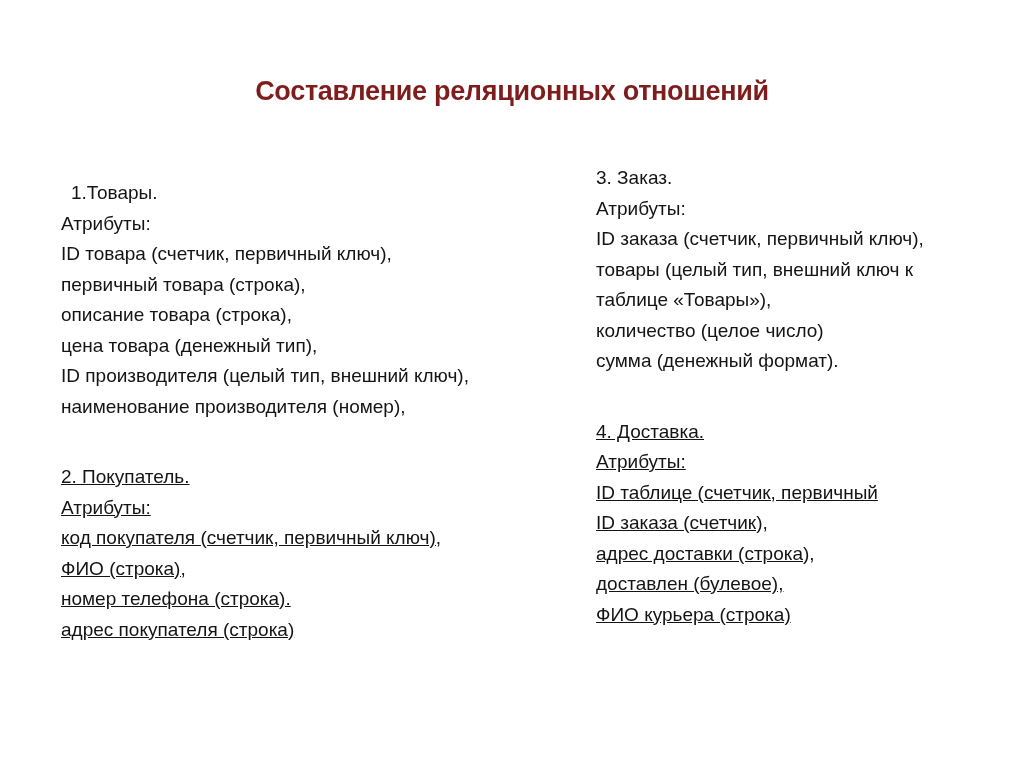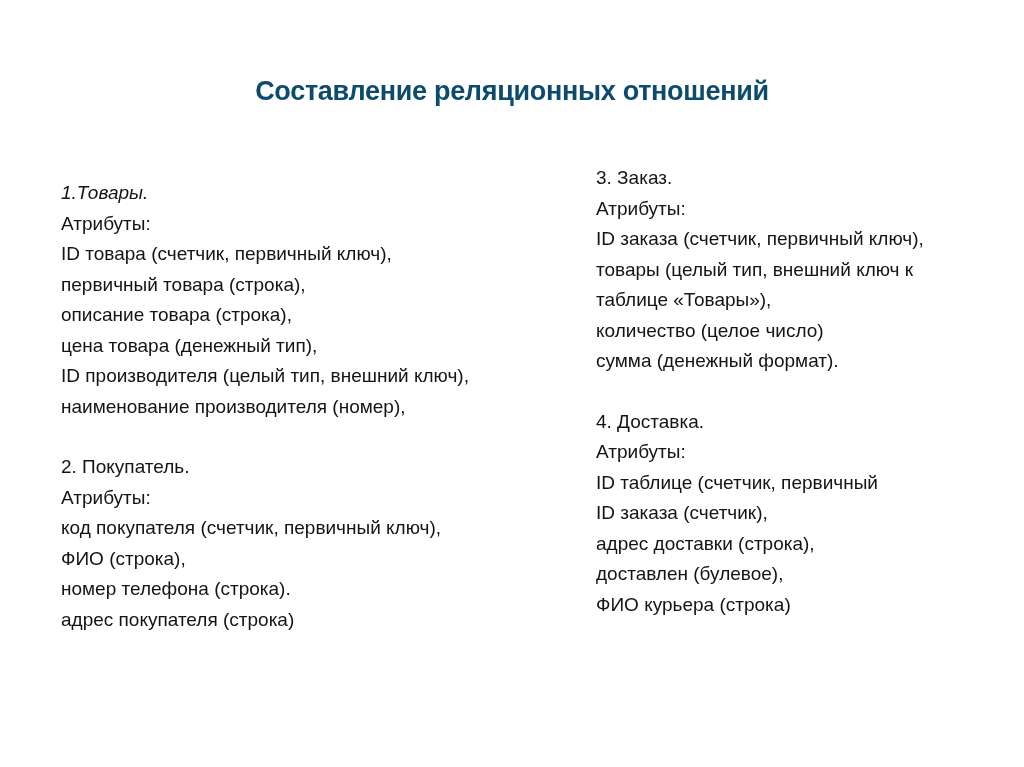--- a/index.html
+++ b/index.html
@@ -17,21 +17,21 @@
     }
     .slide-title {
       position: absolute;
       left: 0;
       top: 76px;
       width: 1024px;
       text-align: center;
       font-size: 27px;
       font-weight: bold;
       letter-spacing: -0.3px;
-      color: #0c4a6e;
+      color: #7f1d1d;
     }
     .column {
       position: absolute;
       font-size: 19px;
       line-height: 30.5px;
       color: #141414;
     }
     .col-left {
       left: 61px;
       top: 178px;
@@ -39,28 +39,29 @@
     }
     .col-right {
       left: 596px;
       top: 163px;
       width: 400px;
     }
     .entity {
       margin: 0;
     }
     .entity + .entity {
-      margin-top: 30px;
+      margin-top: 40px;
+      text-decoration: underline;
     }
     .line {
       display: block;
       white-space: pre-wrap;
     }
     .entity-title.italic {
-      font-style: italic;
+      margin-left: 10px;
     }
   </style>
 </head>
 <body>
 
 <div class="slide-title">Составление реляционных отношений</div>
 
 <div class="column col-left">
 
   <div class="entity">

